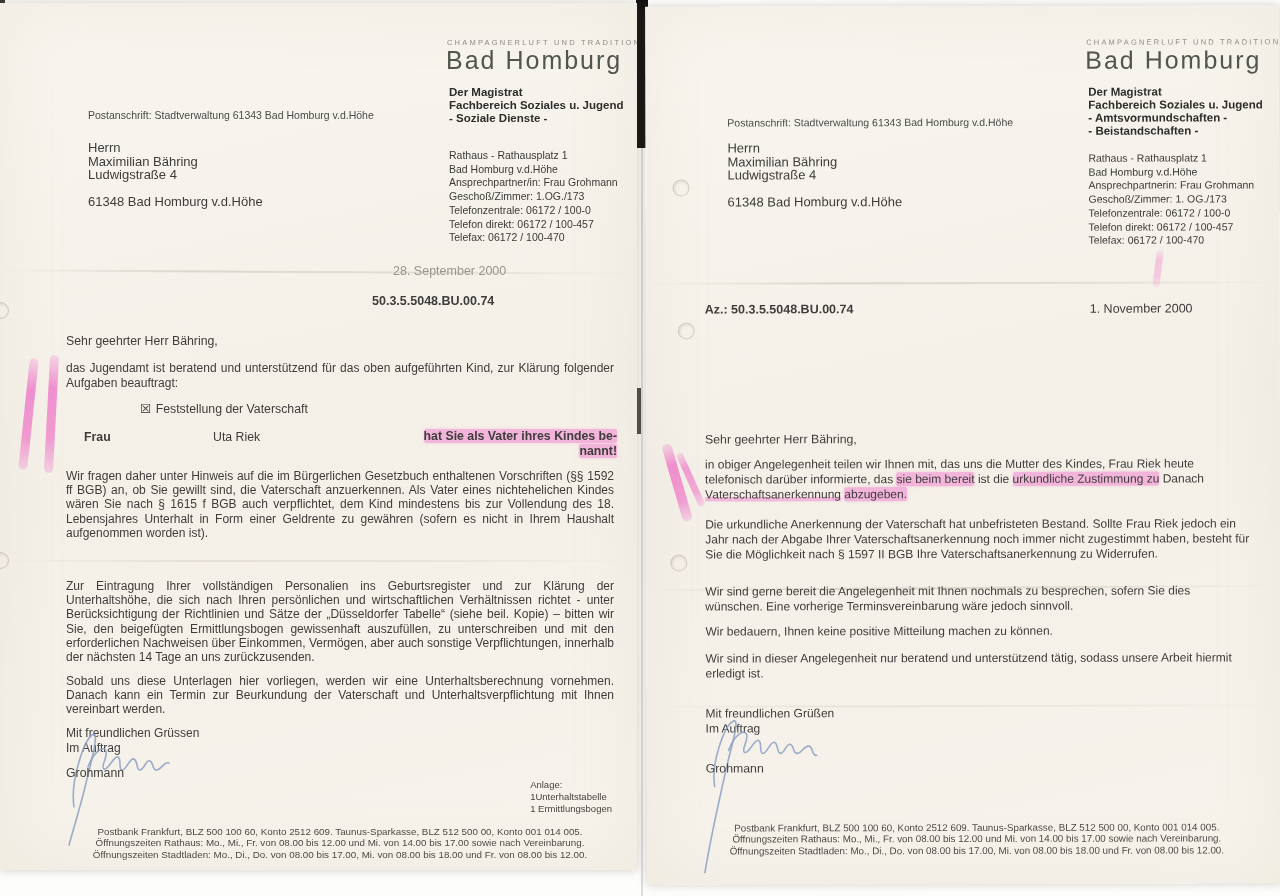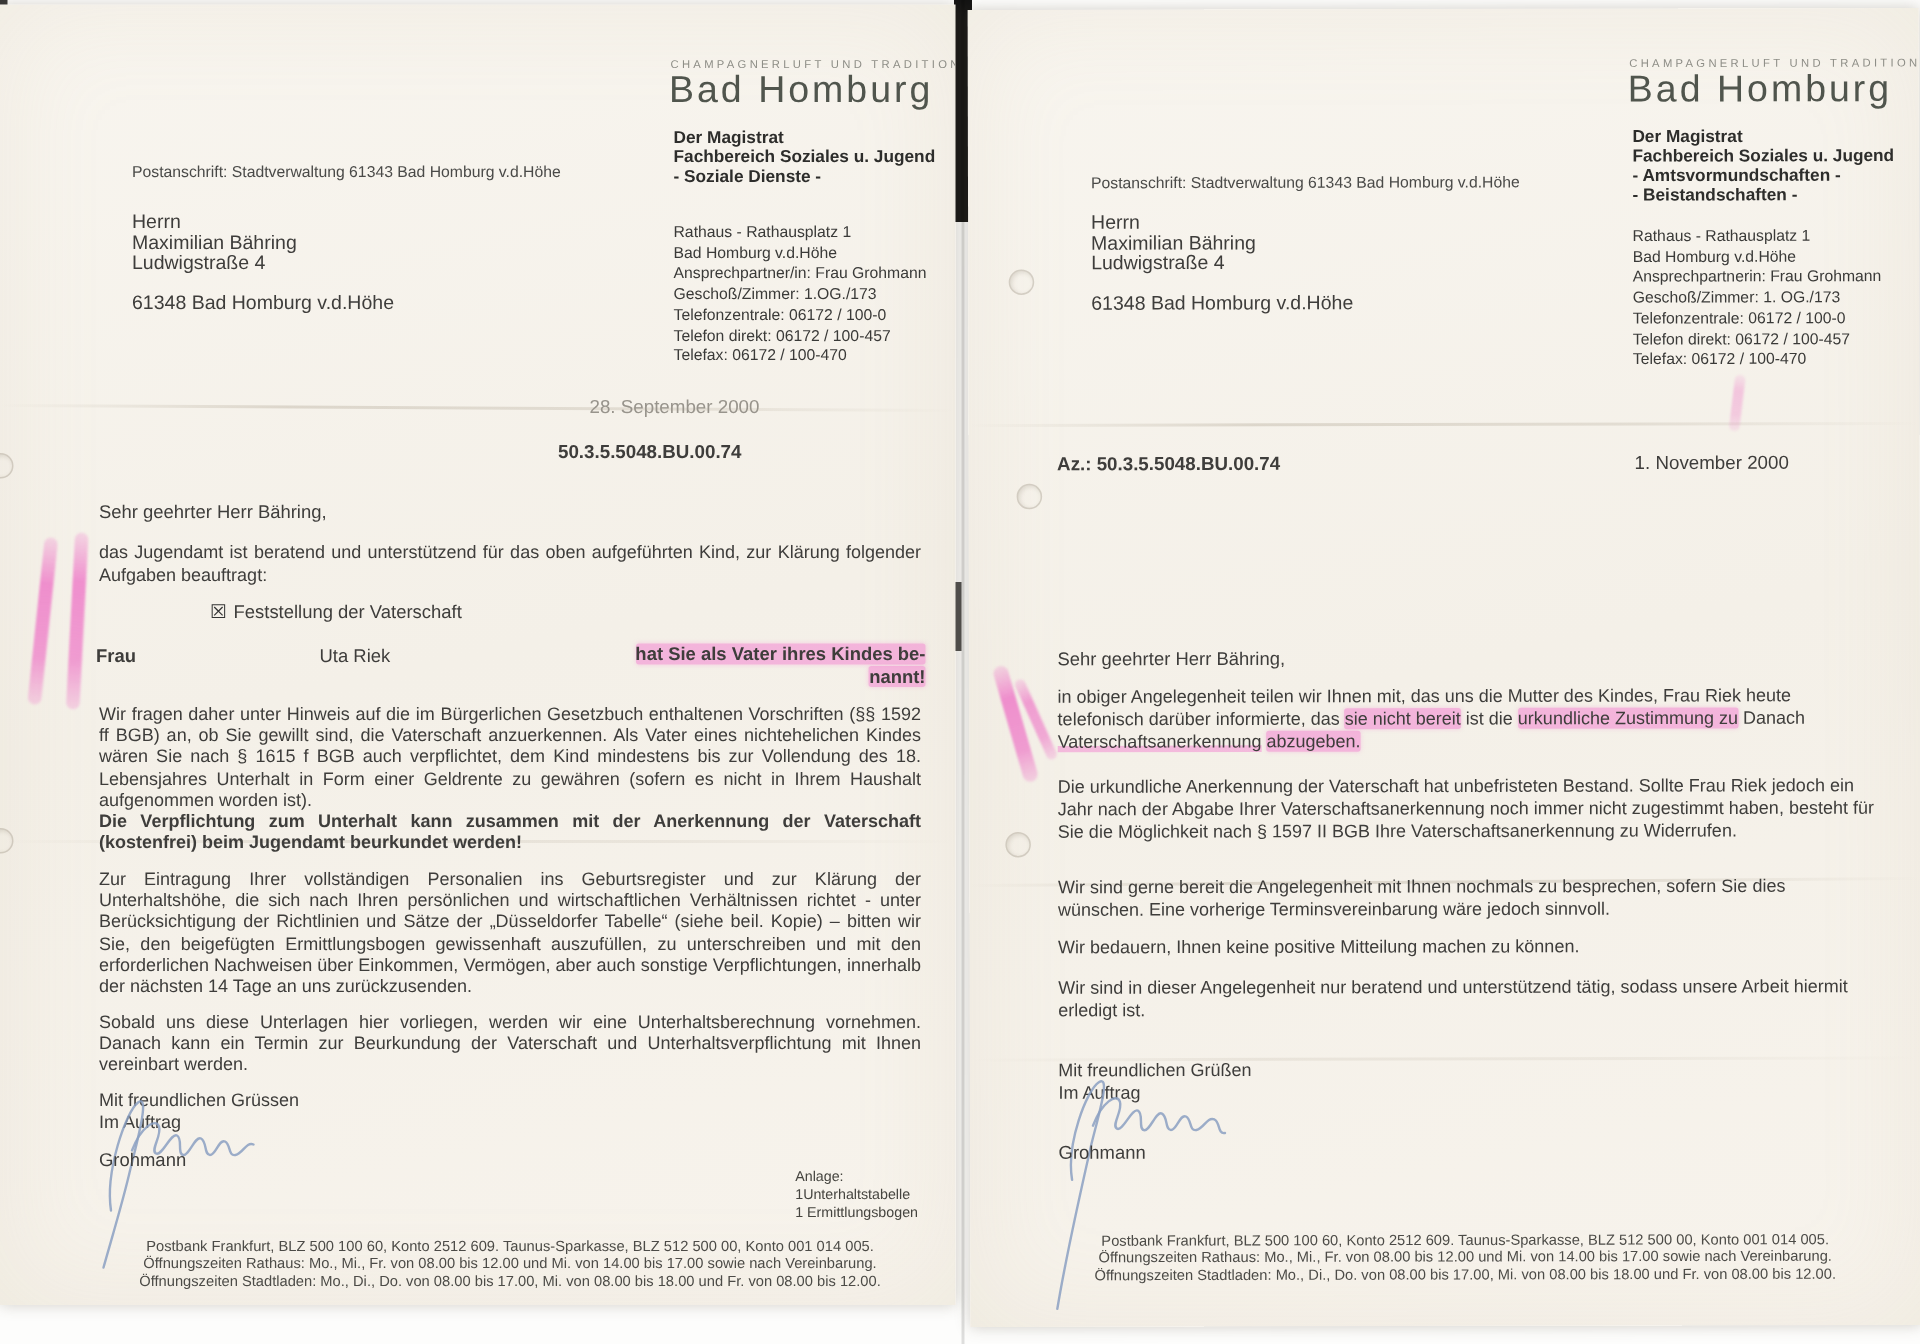--- a/index.html
+++ b/index.html
@@ -83,27 +83,26 @@
     <div class="abs bold nowrap" style="left:372px;top:291px;font-size:12.5px;">50.3.5.5048.BU.00.74</div>
 
     <div class="abs nowrap" style="left:66px;top:331px;font-size:12.3px;">Sehr geehrter Herr Bähring,</div>
     <div class="abs body-text just" style="left:66px;top:358px;width:548px;line-height:15px;">das Jugendamt ist beratend und unterstützend für das oben aufgeführten Kind, zur Klärung folgender Aufgaben beauftragt:</div>
 
     <div class="abs" style="left:140px;top:396px;">
       <span class="chk">☒</span>
       <span class="task-label">Feststellung der Vaterschaft</span>
     </div>
 
-    <div class="abs bold nowrap" style="left:64px;top:427px;font-size:12.3px;">Frau</div>
+    <div class="abs bold nowrap" style="left:84px;top:427px;font-size:12.3px;">Frau</div>
     <div class="abs nowrap" style="left:213px;top:427px;font-size:12.3px;">Uta Riek</div>
     <div class="abs bold nowrap" style="right:20px;top:426px;font-size:12.3px;"><span class="hl">hat Sie als Vater ihres Kindes be-</span></div>
     <div class="abs bold nowrap" style="right:20px;top:441px;font-size:12.3px;"><span class="hl">nannt!</span></div>
 
     <div class="abs body-text just" style="left:66px;top:466px;width:548px;">Wir fragen daher unter Hinweis auf die im Bürgerlichen Gesetzbuch enthaltenen Vorschriften (§§ 1592 ff BGB) an, ob Sie gewillt sind, die Vaterschaft anzuerkennen. Als Vater eines nichtehelichen Kindes wären Sie nach § 1615 f BGB auch verpflichtet, dem Kind mindestens bis zur Vollendung des 18. Lebensjahres Unterhalt in Form einer Geldrente zu gewähren (sofern es nicht in Ihrem Haushalt aufgenommen worden ist).</div>
-    <div class="abs body-text just bold" style="left:66px;top:537px;width:548px;">Die Verpflichtung zum Unterhalt kann zusammen mit der Anerkennung der Vaterschaft (kostenfrei) beim Jugendamt beurkundet werden!</div>
     <div class="abs body-text just" style="left:66px;top:576px;width:548px;">Zur Eintragung Ihrer vollständigen Personalien ins Geburtsregister und zur Klärung der Unterhaltshöhe, die sich nach Ihren persönlichen und wirtschaftlichen Verhältnissen richtet - unter Berücksichtigung der Richtlinien und Sätze der „Düsseldorfer Tabelle“ (siehe beil. Kopie) – bitten wir Sie, den beigefügten Ermittlungsbogen gewissenhaft auszufüllen, zu unterschreiben und mit den erforderlichen Nachweisen über Einkommen, Vermögen, aber auch sonstige Verpflichtungen, innerhalb der nächsten 14 Tage an uns zurückzusenden.</div>
     <div class="abs body-text just" style="left:66px;top:671px;width:548px;">Sobald uns diese Unterlagen hier vorliegen, werden wir eine Unterhaltsberechnung vornehmen. Danach kann ein Termin zur Beurkundung der Vaterschaft und Unterhaltsverpflichtung mit Ihnen vereinbart werden.</div>
 
     <div class="abs body-text" style="left:66px;top:723px;line-height:15px;">
       <div>Mit freundlichen Grüssen</div>
       <div>Im Auftrag</div>
     </div>
     <svg class="sig abs" style="left:58px;top:716px;" width="150" height="130" viewBox="0 0 150 130">
       <path d="M16 88 C12 62 26 22 34 16 C42 10 34 40 29 60 C24 82 16 108 11 126"></path>
       <path d="M30 48 C36 32 46 26 48 32 C50 38 42 48 46 50 C50 52 56 36 60 38 C64 40 60 50 64 51 C68 52 72 38 76 40 C80 42 78 51 82 51 C86 51 88 40 92 42 C96 44 94 52 99 51 C104 50 106 42 111 44"></path>
@@ -160,21 +159,21 @@
       <div>Ludwigstraße 4</div>
     </div>
     <div class="abs recipient" style="left:82px;top:189px;">61348 Bad Homburg v.d.Höhe</div>
 
     <div class="abs bold nowrap" style="left:59px;top:296px;font-size:12.5px;">Az.: 50.3.5.5048.BU.00.74</div>
     <div class="abs nowrap" style="left:444px;top:296px;font-size:12.5px;">1. November 2000</div>
 
     <div class="abs nowrap" style="left:59px;top:426px;font-size:12.3px;">Sehr geehrter Herr Bähring,</div>
 
     <div class="abs body-text" style="left:59px;top:451px;width:545px;line-height:15.2px;">
-      <span>in obiger Angelegenheit teilen wir Ihnen mit, das uns die Mutter des Kindes, Frau Riek heute telefonisch darüber informierte, das </span><span class="hl">sie nicht bereit</span><span> ist die </span><span class="hl">urkundliche Zustimmung zu</span><span> Danach </span><span class="hl-under">Vaterschaftsanerkennung</span><span> </span><span class="hl">abzugeben.</span>
+      <span>in obiger Angelegenheit teilen wir Ihnen mit, das uns die Mutter des Kindes, Frau Riek heute telefonisch darüber informierte, das </span><span class="hl">sie beim bereit</span><span> ist die </span><span class="hl">urkundliche Zustimmung zu</span><span> Danach </span><span class="hl-under">Vaterschaftsanerkennung</span><span> </span><span class="hl">abzugeben.</span>
     </div>
 
     <div class="abs body-text" style="left:59px;top:511px;width:545px;line-height:15.2px;">Die urkundliche Anerkennung der Vaterschaft hat unbefristeten Bestand. Sollte Frau Riek jedoch ein Jahr nach der Abgabe Ihrer Vaterschaftsanerkennung noch immer nicht zugestimmt haben, besteht für Sie die Möglichkeit nach § 1597 II BGB Ihre Vaterschaftsanerkennung zu Widerrufen.</div>
     <div class="abs body-text" style="left:59px;top:578px;width:545px;line-height:15.2px;">Wir sind gerne bereit die Angelegenheit mit Ihnen nochmals zu besprechen, sofern Sie dies wünschen. Eine vorherige Terminsvereinbarung wäre jedoch sinnvoll.</div>
     <div class="abs body-text" style="left:59px;top:618px;width:545px;line-height:15.2px;">Wir bedauern, Ihnen keine positive Mitteilung machen zu können.</div>
     <div class="abs body-text" style="left:59px;top:645px;width:545px;line-height:15.2px;">Wir sind in dieser Angelegenheit nur beratend und unterstützend tätig, sodass unsere Arbeit hiermit erledigt ist.</div>
 
     <div class="abs body-text" style="left:59px;top:700px;line-height:15px;">
       <div>Mit freundlichen Grüßen</div>
       <div>Im Auftrag</div>

